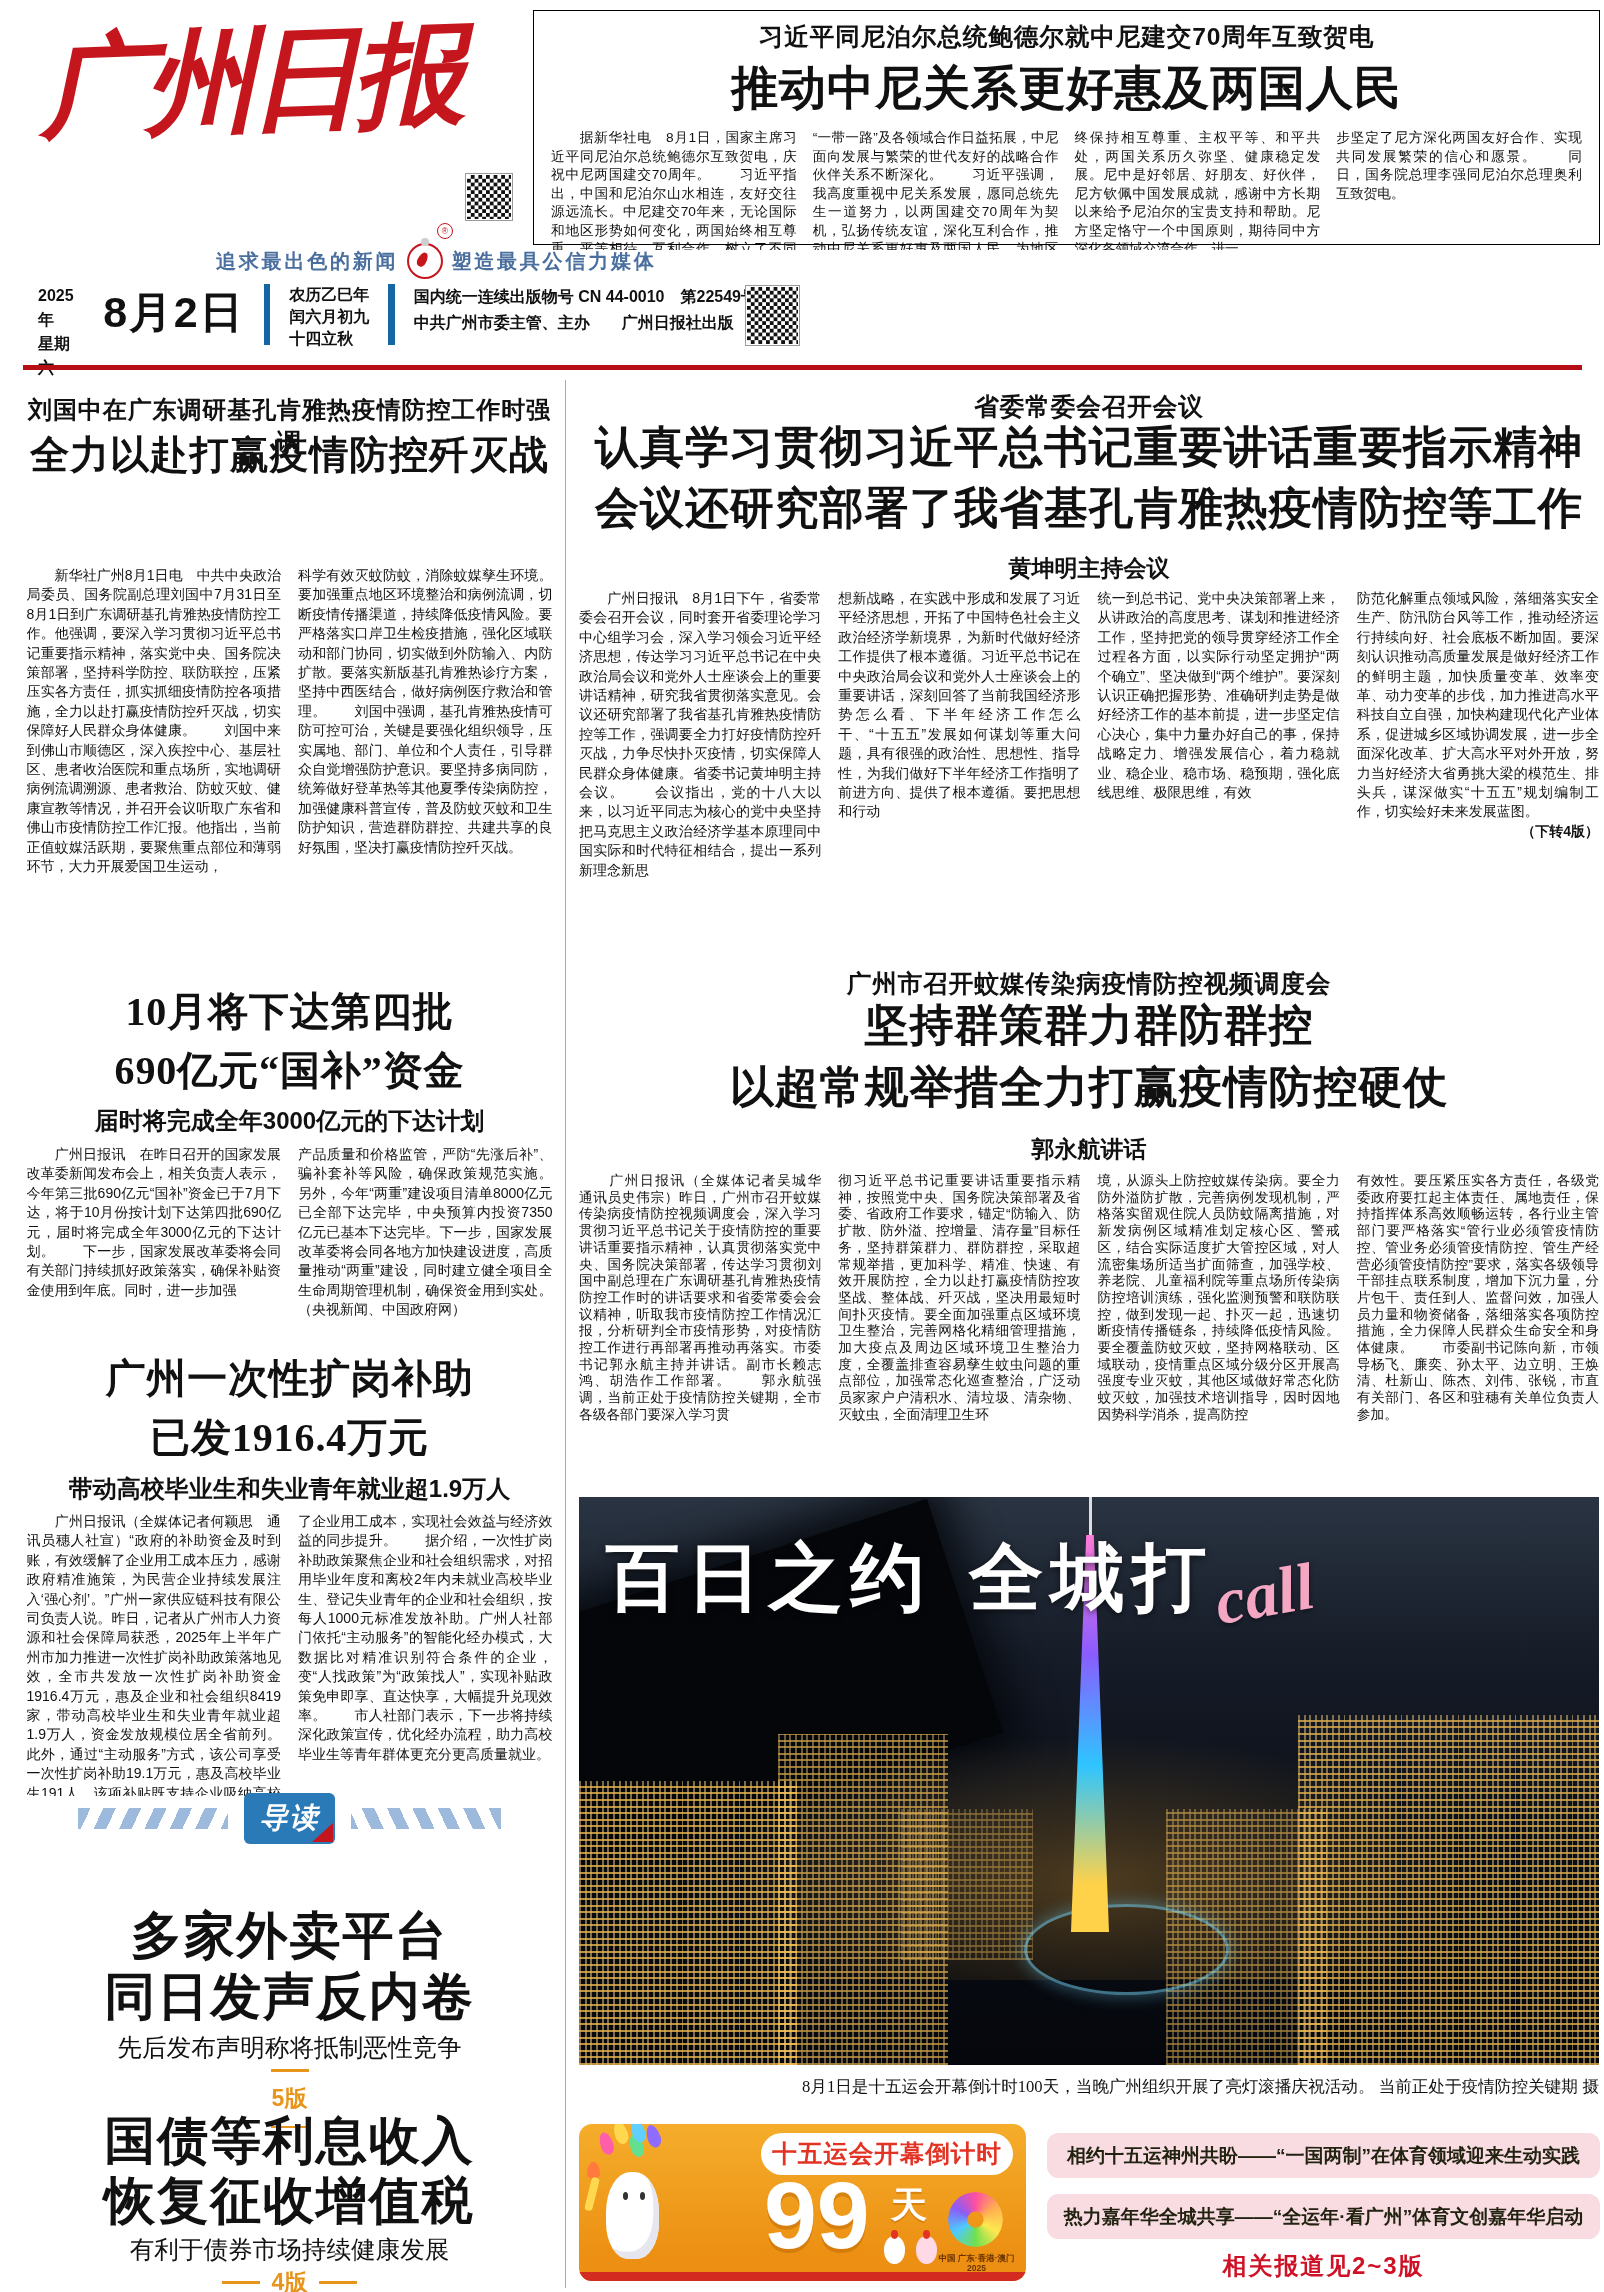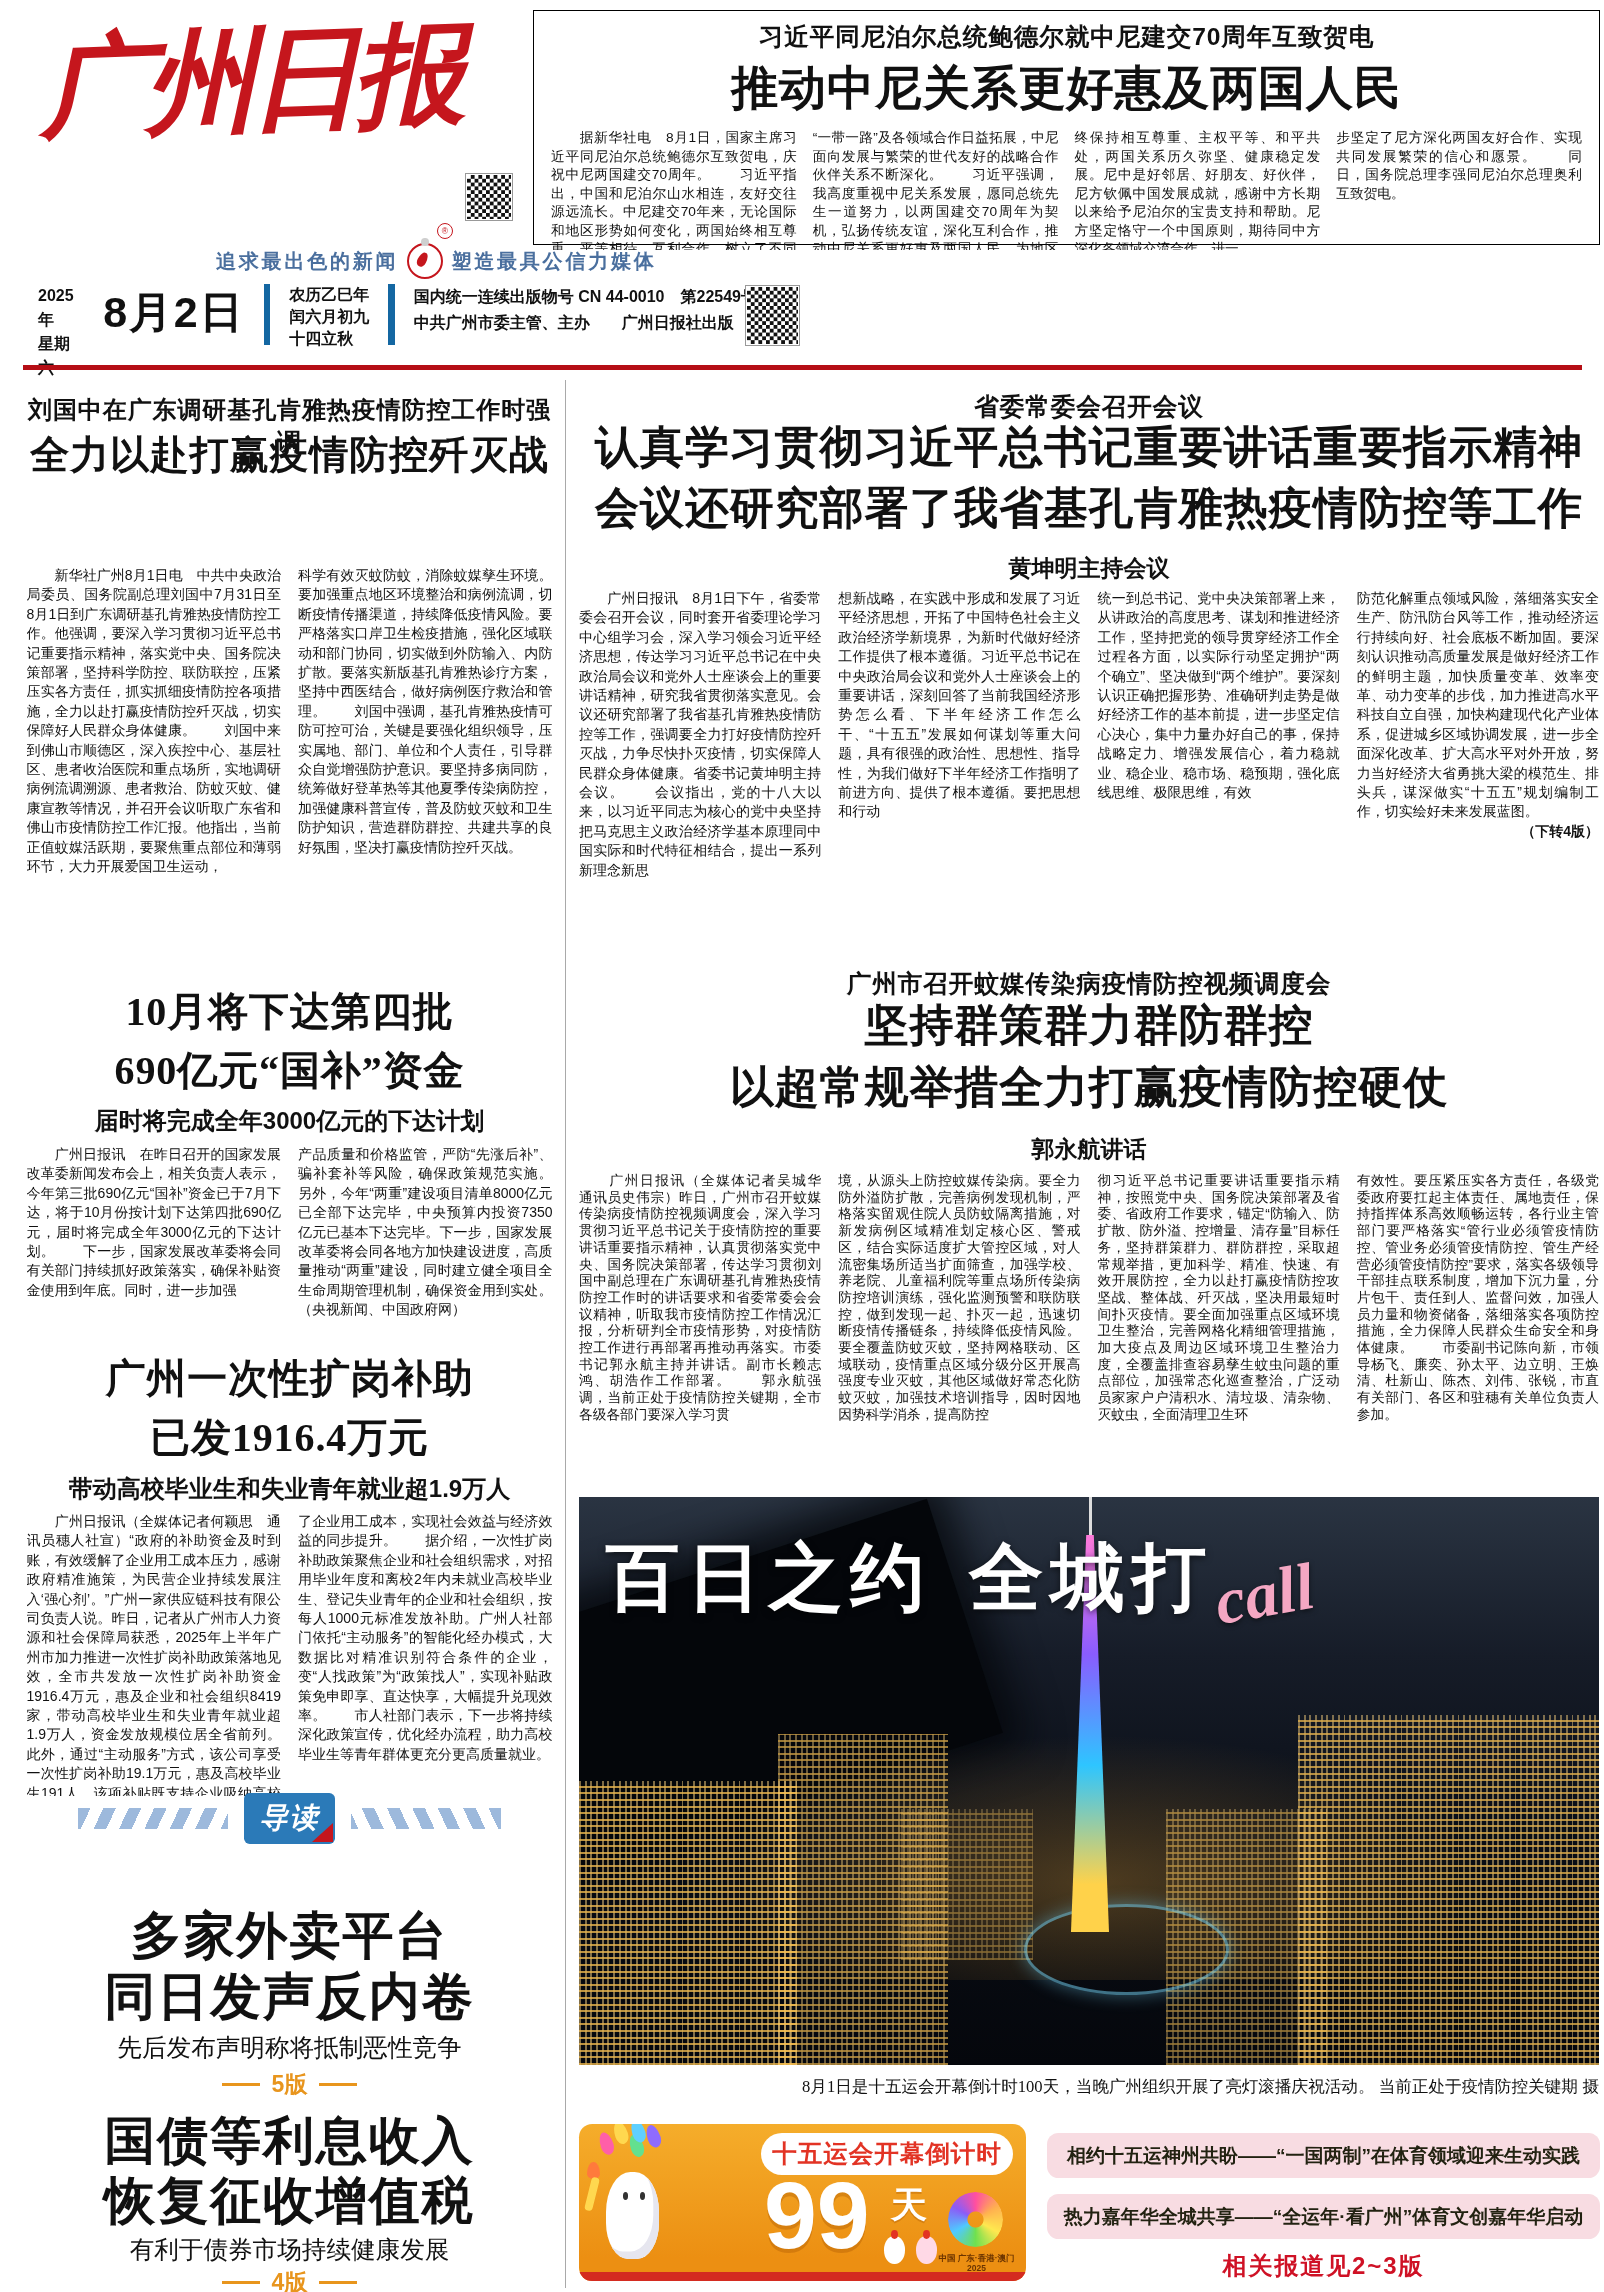--- a/index.html
+++ b/index.html
@@ -77,21 +77,21 @@
   .rg-badge::after{content:"";position:absolute;right:1.9px;bottom:1.9px;width:0;height:0;
     border-left:21px solid transparent;border-bottom:19px solid #c5161d;}
   .rg1-h1{left:26.5px;top:1902px;width:526px;font-size:51px;font-weight:900;letter-spacing:1.9px;}
   .rg1-h2{left:26.5px;top:1963px;width:526px;font-size:51px;font-weight:900;letter-spacing:1.9px;}
   .rg1-sub{left:26.5px;top:2031px;width:526px;font-size:24.6px;}
   .rg2-h1{left:26.5px;top:2107px;width:526px;font-size:51px;font-weight:900;letter-spacing:1.9px;}
   .rg2-h2{left:26.5px;top:2167px;width:526px;font-size:51px;font-weight:900;letter-spacing:1.9px;}
   .rg2-sub{left:26.5px;top:2233px;width:526px;font-size:24.6px;}
   .pg-mark{display:flex;align-items:center;justify-content:center;gap:11.4px;color:#e8951d;font-size:23px;font-weight:bold;}
   .pg-mark i{display:block;width:38px;height:2.8px;background:#e8951d;}
-  .pg1{left:26.5px;top:2069px;width:526px;}
+  .pg1{left:26.5px;top:2069px;width:526px;flex-direction:column;}
   .pg2{left:26.5px;top:2267px;width:526px;}
 
   
   .prov-kicker{left:579px;top:390px;width:1020px;font-size:24.6px;}
   .prov-h1{left:579px;top:418px;width:1020px;font-size:44px;}
   .prov-h2{left:579px;top:479px;width:1020px;font-size:44px;}
   .prov-byline{left:579px;top:553px;width:1020px;}
   .prov-body{left:579px;top:589px;width:1020px;height:350px;}
 
   .city-kicker{left:579px;top:967px;width:1020px;font-size:24.6px;}
@@ -271,22 +271,22 @@
       <span class="turn">（下转4版）</span>
     </div>
   </div>
 
   <div class="abs ctr kicker city-kicker">广州市召开蚊媒传染病疫情防控视频调度会</div>
   <div class="abs ctr headline serif city-h1">坚持群策群力群防群控</div>
   <div class="abs ctr headline serif city-h2">以超常规举措全力打赢疫情防控硬仗</div>
   <div class="abs ctr byline city-byline">郭永航讲话</div>
   <div class="abs bodyflex city-body">
     <div class="bodycol just">　　广州日报讯（全媒体记者吴城华　通讯员史伟宗）昨日，广州市召开蚊媒传染病疫情防控视频调度会，深入学习贯彻习近平总书记关于疫情防控的重要讲话重要指示精神，认真贯彻落实党中央、国务院决策部署，传达学习贯彻刘国中副总理在广东调研基孔肯雅热疫情防控工作时的讲话要求和省委常委会会议精神，听取我市疫情防控工作情况汇报，分析研判全市疫情形势，对疫情防控工作进行再部署再推动再落实。市委书记郭永航主持并讲话。副市长赖志鸿、胡浩作工作部署。　　郭永航强调，当前正处于疫情防控关键期，全市各级各部门要深入学习贯</div>
+    <div class="bodycol just">彻习近平总书记重要讲话重要指示精神，按照党中央、国务院决策部署及省委、省政府工作要求，锚定“防输入、防扩散、防外溢、控增量、清存量”目标任务，坚持群策群力、群防群控，采取超常规举措，更加科学、精准、快速、有效开展防控，全力以赴打赢疫情防控攻坚战、整体战、歼灭战，坚决用最短时间扑灭疫情。要全面加强重点区域环境卫生整治，完善网格化精细管理措施，加大疫点及周边区域环境卫生整治力度，全覆盖排查容易孳生蚊虫问题的重点部位，加强常态化巡查整治，广泛动员家家户户清积水、清垃圾、清杂物、灭蚊虫，全面清理卫生环</div>
     <div class="bodycol just">境，从源头上防控蚊媒传染病。要全力防外溢防扩散，完善病例发现机制，严格落实留观住院人员防蚊隔离措施，对新发病例区域精准划定核心区、警戒区，结合实际适度扩大管控区域，对人流密集场所适当扩面筛查，加强学校、养老院、儿童福利院等重点场所传染病防控培训演练，强化监测预警和联防联控，做到发现一起、扑灭一起，迅速切断疫情传播链条，持续降低疫情风险。要全覆盖防蚊灭蚊，坚持网格联动、区域联动，疫情重点区域分级分区开展高强度专业灭蚊，其他区域做好常态化防蚊灭蚊，加强技术培训指导，因时因地因势科学消杀，提高防控</div>
-    <div class="bodycol just">彻习近平总书记重要讲话重要指示精神，按照党中央、国务院决策部署及省委、省政府工作要求，锚定“防输入、防扩散、防外溢、控增量、清存量”目标任务，坚持群策群力、群防群控，采取超常规举措，更加科学、精准、快速、有效开展防控，全力以赴打赢疫情防控攻坚战、整体战、歼灭战，坚决用最短时间扑灭疫情。要全面加强重点区域环境卫生整治，完善网格化精细管理措施，加大疫点及周边区域环境卫生整治力度，全覆盖排查容易孳生蚊虫问题的重点部位，加强常态化巡查整治，广泛动员家家户户清积水、清垃圾、清杂物、灭蚊虫，全面清理卫生环</div>
     <div class="bodycol just">有效性。要压紧压实各方责任，各级党委政府要扛起主体责任、属地责任，保持指挥体系高效顺畅运转，各行业主管部门要严格落实“管行业必须管疫情防控、管业务必须管疫情防控、管生产经营必须管疫情防控”要求，落实各级领导干部挂点联系制度，增加下沉力量，分片包干、责任到人、监督问效，加强人员力量和物资储备，落细落实各项防控措施，全力保障人民群众生命安全和身体健康。　　市委副书记陈向新，市领导杨飞、廉奕、孙太平、边立明、王焕清、杜新山、陈杰、刘伟、张锐，市直有关部门、各区和驻穗有关单位负责人参加。</div>
   </div>
 
   <div class="abs photo">
     <div class="ph-river"></div>
     <div class="ph-glow"></div>
     <div class="bld bld1"></div>
     <div class="bld bld2"></div>
     <div class="bld bld3"></div>
     <div class="bld bld4"></div>

